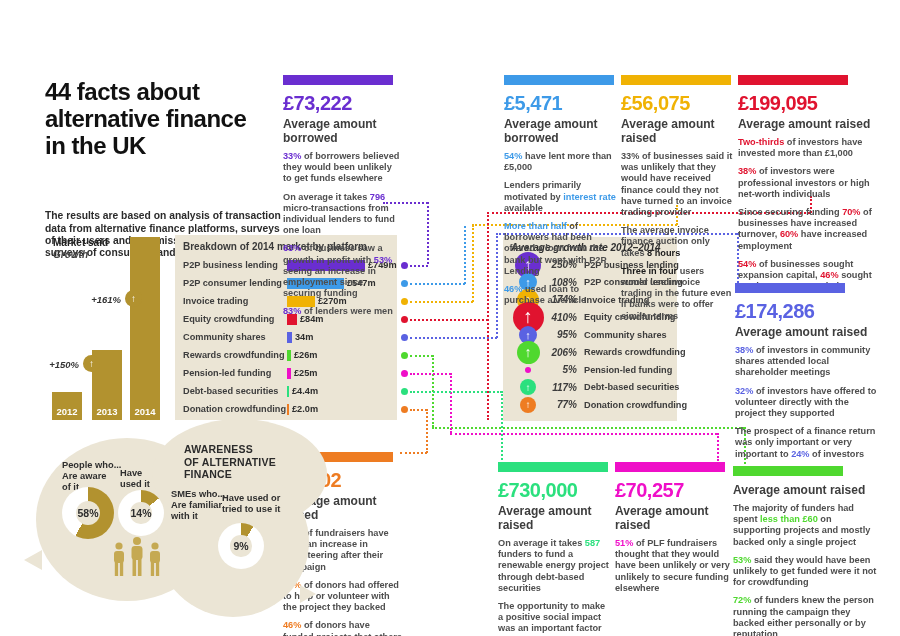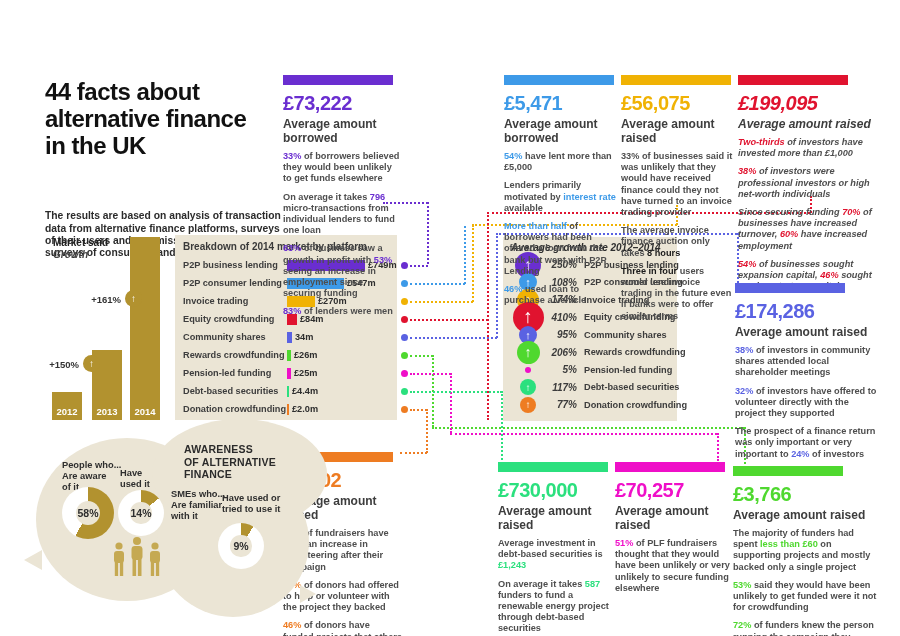--- a/index.html
+++ b/index.html
@@ -15,34 +15,34 @@
   .block{position:absolute;}
   .block .topbar{height:10px;width:110px;background:var(--accent);margin-bottom:7px;}
   .block h2{margin:0 0 2px 0;font-size:20px;letter-spacing:-0.5px;color:var(--accent);font-weight:bold;}
   .block .caption{font-size:12px;font-weight:bold;color:#3d3d3d;margin-bottom:6px;}
   .block p{margin:0 0 7px 0;font-size:9.2px;line-height:11.2px;font-weight:bold;color:#4e4e4e;}
   .block .hl{color:var(--accent);text-align:center;}
   .block .strong{color:#1a1a1a;}
   #blk-p2pb{left:283px;top:75px;width:118px;}
   #blk-p2pc{left:504px;top:75px;width:112px;}
   #blk-inv {left:621px;top:75px;width:112px;}
-  #blk-eq  {left:738px;top:75px;width:137px;font-style:italic;}
+  #blk-eq  {left:738px;top:75px;width:137px;}
   #blk-comm{left:735px;top:283px;width:143px;}
   #blk-don {left:283px;top:452px;width:119px;}
   #blk-debt{left:498px;top:462px;width:114px;}
   #blk-plf {left:615px;top:462px;width:116px;}
   #blk-rew {left:733px;top:466px;width:144px;}
   
   #mschart{left:45px;top:237px;width:160px;height:183px;}
   #mslabel{left:8px;top:0;font-size:10px;font-weight:bold;color:#222;}
   #mssub{left:8px;top:12px;font-size:10px;font-weight:bold;font-style:italic;color:#444;}
   .msbar{position:absolute;bottom:0;width:30px;background:#b2922f;}
   .msyear{position:absolute;bottom:3px;left:0;width:100%;text-align:center;
           color:#fff;font-size:9.5px;font-weight:bold;}
-  .badge-text{position:absolute;font-size:9.5px;font-weight:bold;color:#333;width:34px;text-align:right;}
+  .badge-text{position:absolute;font-size:9.5px;font-weight:bold;font-style:italic;color:#333;width:34px;text-align:right;}
   .badge-circ{position:absolute;width:17px;height:17px;border-radius:50%;background:#b2922f;
               color:#fff;font-size:10px;font-weight:bold;display:flex;align-items:center;justify-content:center;}
   
   #bpanel{left:175px;top:235px;width:222px;height:185px;background:#ebe5d5;
           box-sizing:border-box;padding:6px 5px 0 8px;}
   #bpanel .ptitle{font-size:10px;font-weight:bold;color:#3a3a3a;margin-bottom:4px;}
   .brow{display:flex;align-items:center;height:18px;}
   .br-label{width:104px;font-size:9.2px;font-weight:bold;color:#3d3d3d;flex:none;}
   .br-bar{height:11px;flex:none;}
   .br-bar.seg{background-image:repeating-linear-gradient(90deg,rgba(255,255,255,0) 0 8px,rgba(255,255,255,.45) 8px 9.5px);}
@@ -338,36 +338,34 @@
         <p><span class="hl">34%</span><span> of fundraisers have seen an increase in volunteering after their campaign</span></p>
         <p><span class="hl">27%</span><span> of donors had offered to help or volunteer with the project they backed</span></p>
         <p><span class="hl">46%</span><span> of donors have funded projects that others in or outside their local area could use</span></p>
       </div>
   </div>
   <div id="blk-debt" class="block" style="--accent: #2be07e;">
     <div class="topbar"></div>
     <h2>£730,000</h2>
     <div class="caption">Average amount raised</div>
     <div>
-        <p><span>Average investment in debt-based securities is </span><span class="hl">£1,243</span></p>
         <p><span>On average it takes </span><span class="hl">587</span><span> funders to fund a renewable energy project through debt-based securities</span></p>
         <p><span>The opportunity to make a positive social impact was an important factor in deciding to invest for </span></p>
       </div>
   </div>
   <div id="blk-plf" class="block" style="--accent: #ef0fc8;">
     <div class="topbar"></div>
     <h2>£70,257</h2>
     <div class="caption">Average amount raised</div>
     <div>
         <p><span class="hl">51%</span><span> of PLF fundraisers thought that they would have been unlikely or very unlikely to secure funding elsewhere</span></p>
       </div>
   </div>
   <div id="blk-rew" class="block" style="--accent: #4fd82f;">
     <div class="topbar"></div>
-    <h2>£3,766</h2>
     <div class="caption">Average amount raised</div>
     <div>
         <p><span>The majority of funders had spent </span><span class="hl">less than £60</span><span> on supporting projects and mostly backed only a single project</span></p>
         <p><span class="hl">53%</span><span> said they would have been unlikely to get funded were it not for crowdfunding</span></p>
         <p><span class="hl">72%</span><span> of funders knew the person running the campaign they backed either personally or by reputation</span></p>
       </div>
   </div>
 
   <div class="bubble" style="left:36px;top:438px;width:182px;height:163px"></div>
   <div class="bubble" style="left:152px;top:419px;width:175px;height:110px"></div>

